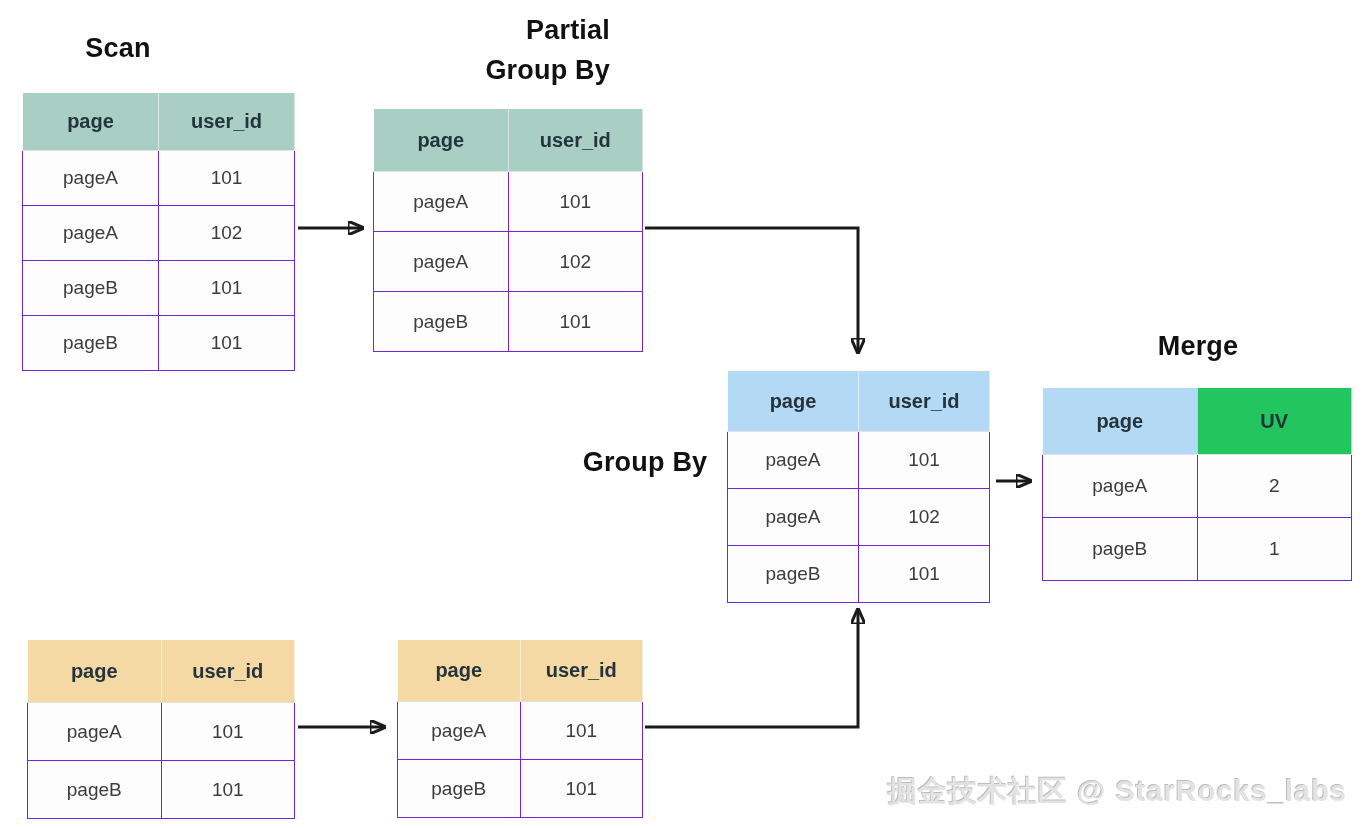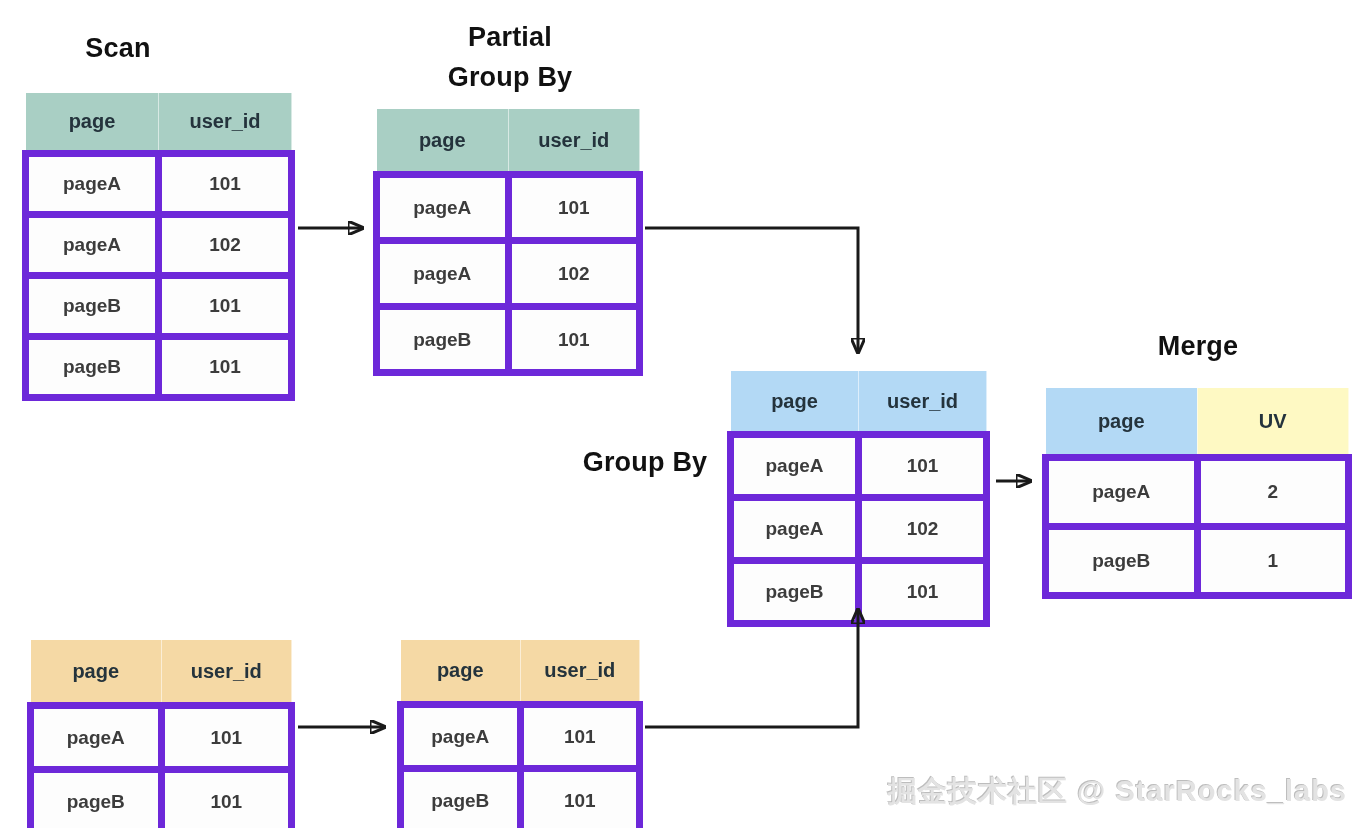--- a/index.html
+++ b/index.html
@@ -15,22 +15,22 @@
   .dtable{
     position:absolute;border-collapse:collapse;table-layout:fixed;
     background:#ffffff;
   }
   .dtable th{
     font-size:20px;font-weight:bold;color:#24333c;text-align:center;
     border:1px solid rgba(255,255,255,0.55);
     border-bottom:1px solid #e2e2e2;
   }
   .dtable td{
-    font-size:19px;font-weight:bold;color:#3c3c3c;text-align:center;
-    border:7px solid #6d28d9;background:#fdfdfd;margin-left:21px;
+    font-size:19px;font-weight:normal;color:#3c3c3c;text-align:center;
+    border:1px solid #6d28d9;background:#fdfdfd;margin-left:21px;
   }
   .dtable{border:1px solid #e2e2e2;}
   
   .t-scan th{height:55px}  .t-scan td{height:52px}
   .t-partial th{height:60px} .t-partial td{height:57px}
   .t-merge th{height:58px}  .t-merge td{height:54px}
   .t-count th{height:64px}  .t-count td{height:60px}
   .t-scan2 th{height:60px}  .t-scan2 td{height:55px}
   .t-partial2 th{height:59px} .t-partial2 td{height:55px}
 
@@ -42,21 +42,21 @@
     font-size:29px;font-weight:bold;color:#e3e3e3;
     text-shadow:-1px -1px 0 #bdbdbd, 1px 1px 1px #ffffff;
     letter-spacing:1px;white-space:nowrap;
   }
 </style>
 </head>
 <body>
 
 <div class="title" style="left:58px;top:28px;width:120px;">Scan</div>
 
-<div class="title" style="left:410px;top:17px;width:200px;">
+<div class="title" style="left:410px;top:10px;width:200px;text-align:right;">
   <div>Partial</div>
   <div>Group By</div>
 </div>
 
 <div class="title" style="left:545px;top:442px;width:200px;">
   <div>Group By</div>
 </div>
 
 <div class="title" style="left:1118px;top:326px;width:160px;">Merge</div>
 
@@ -146,21 +146,21 @@
   </table>
 
 <table class="dtable t-count" style="left:1042px;top:387px;width:310px;">
     <colgroup>
       <col style="width: 50%;">
       <col style="width: 50%;">
     </colgroup>
     <thead>
       <tr>
         <th style="background: rgb(179, 217, 245);">page</th>
-        <th style="background: #fef9c3; margin-left: 36px;">UV</th>
+        <th style="background: #22c55e; margin-left: 36px;">UV</th>
       </tr>
     </thead>
     <tbody>
       <tr>
         <td>pageA</td>
         <td>2</td>
       </tr>
       <tr>
         <td>pageB</td>
         <td>1</td>

